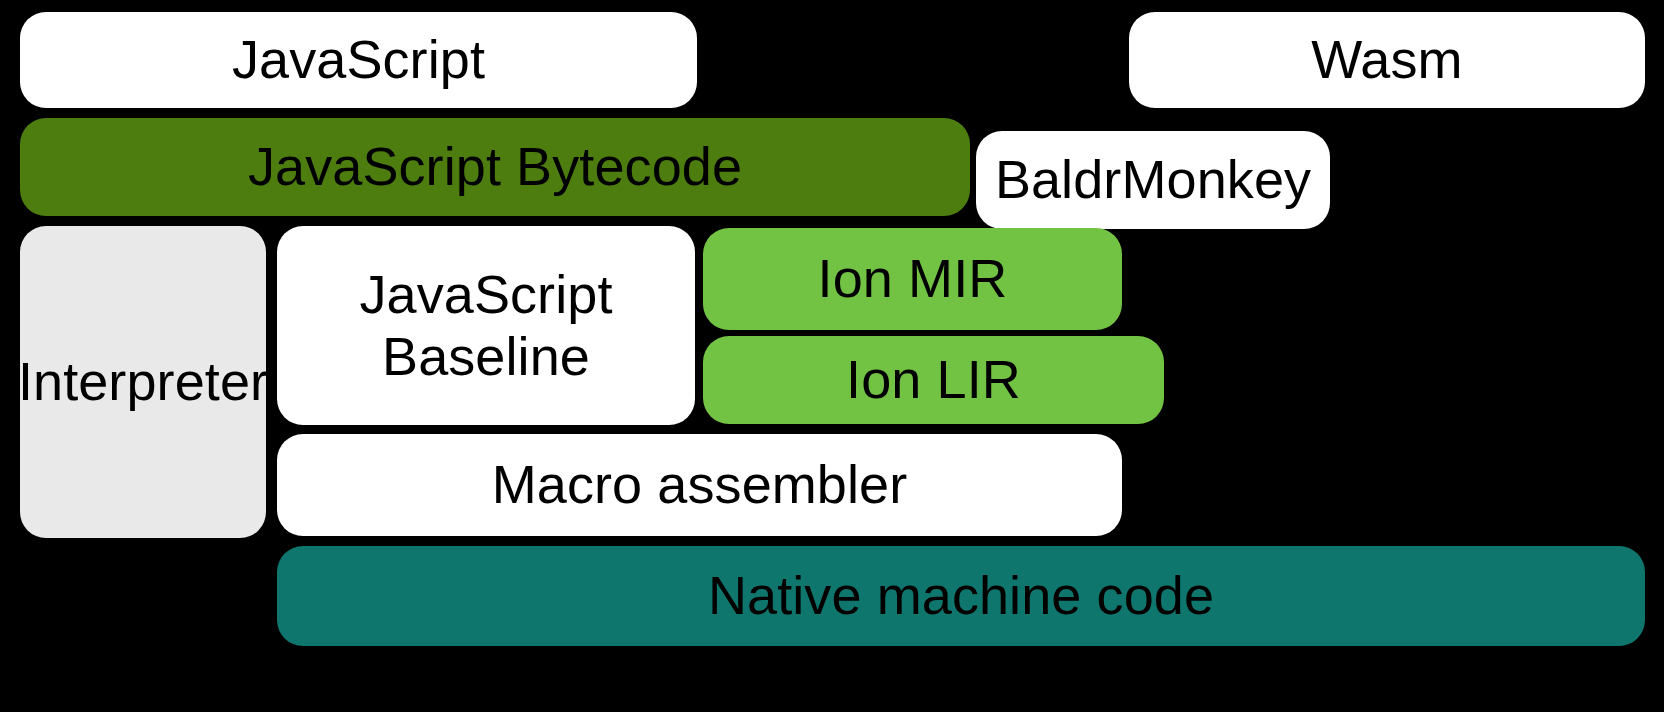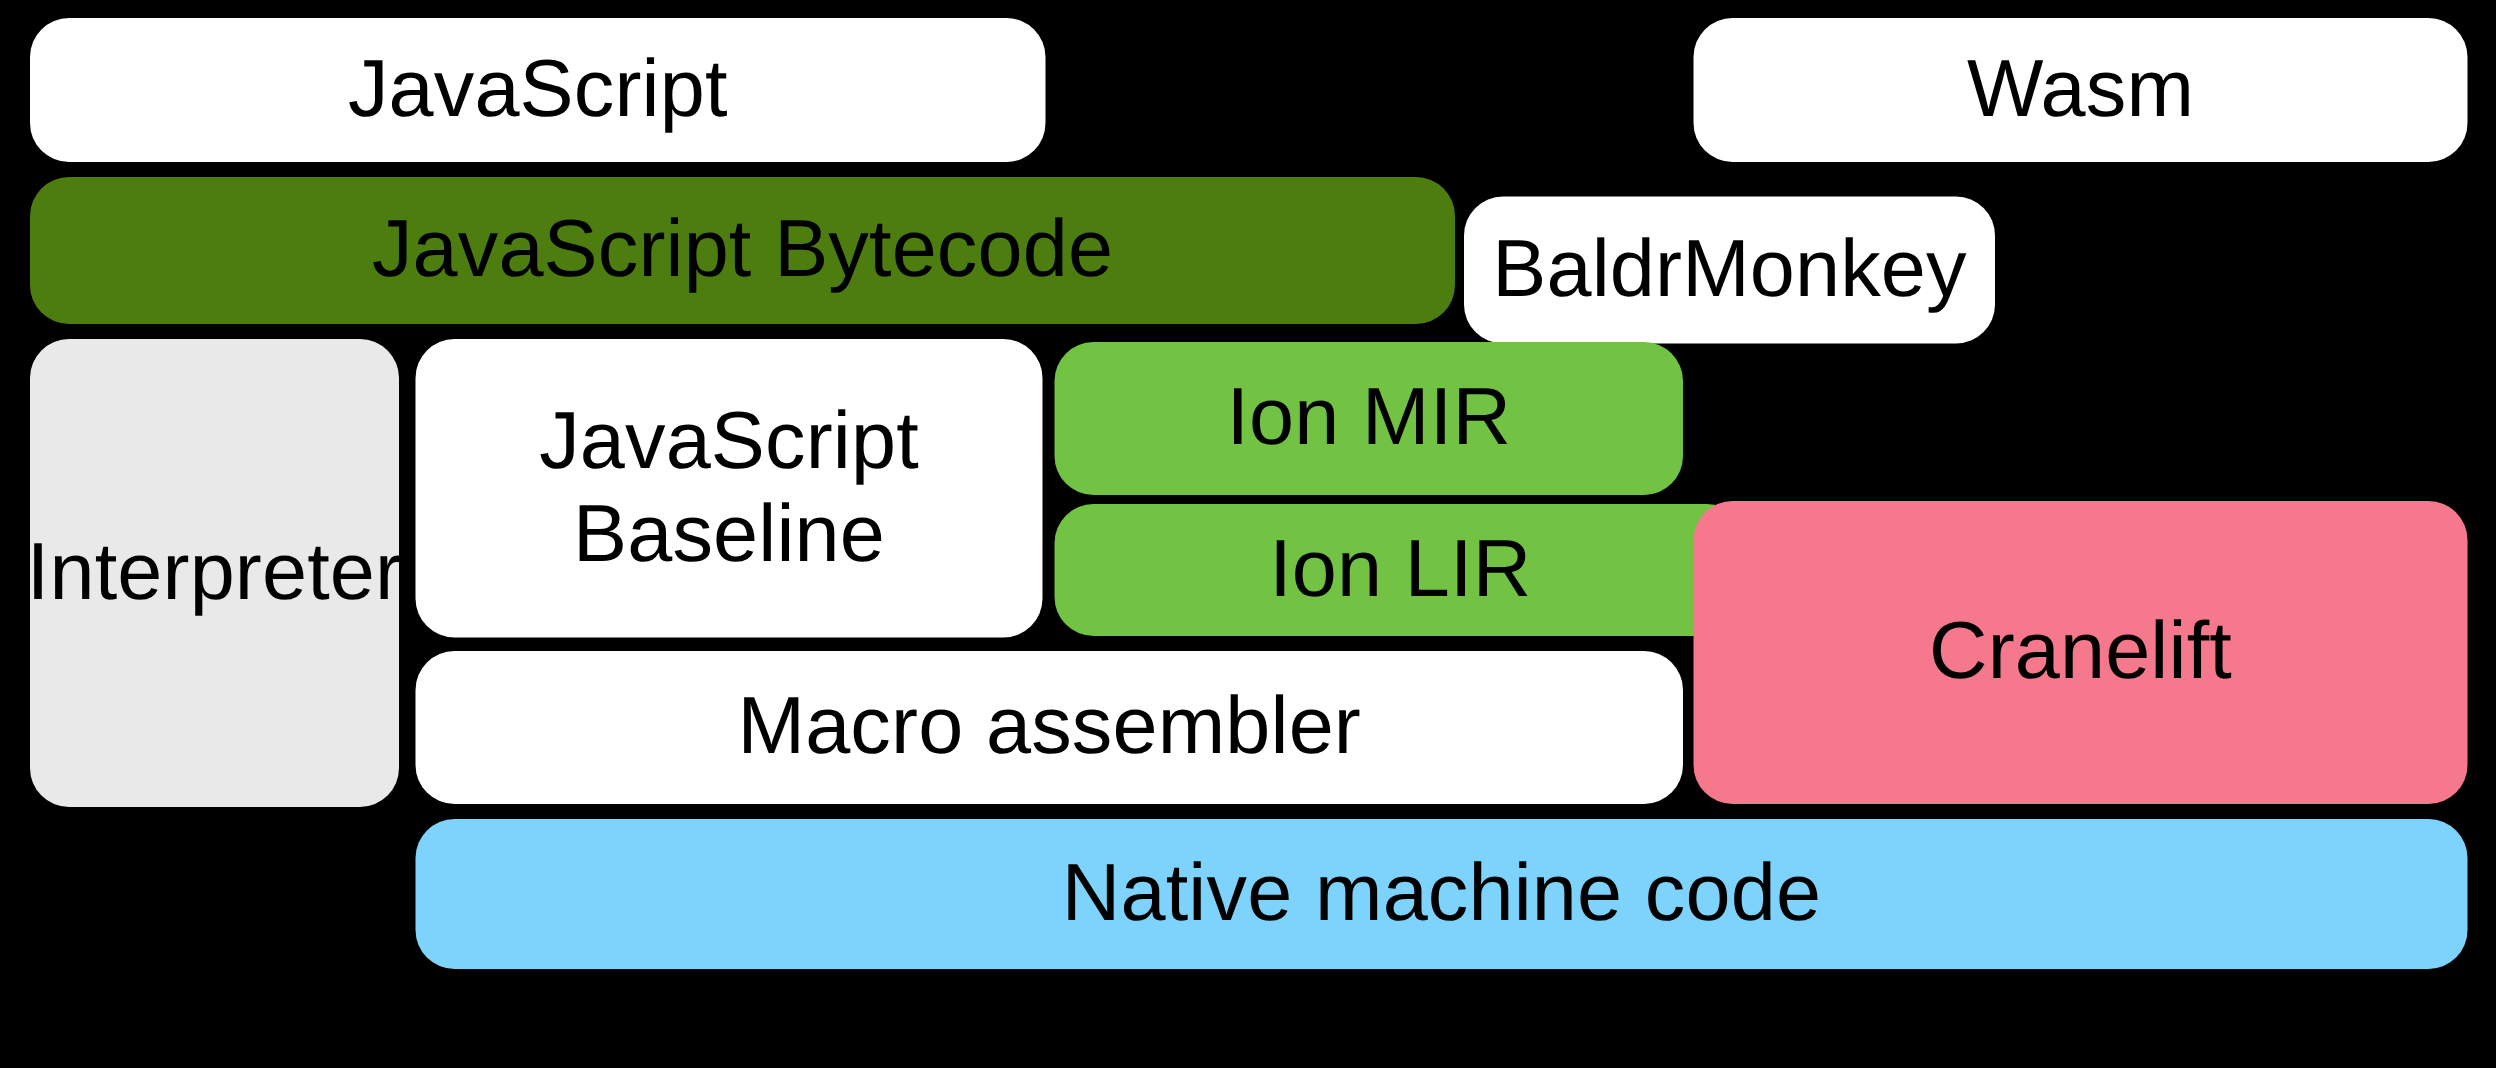--- a/index.html
+++ b/index.html
@@ -52,18 +52,17 @@
       <div class="node fill-white" style="left: 20px; top: 118px; width: 950px; height: 98px; background: #4d7c0f; color: rgb(0, 0, 0); pointer-events: auto;"><span>JavaScript Bytecode</span></div>
       <div class="node fill-white" style="left: 976px; top: 131px; width: 354px; height: 98px; background: rgb(255, 255, 255); color: rgb(0, 0, 0); pointer-events: auto;"><span>BaldrMonkey</span></div>
     </div>
     <div style="position: absolute; left: 0px; top: 0px; width: 100%; height: 100%; pointer-events: none;">
       <div class="node fill-gray" style="left: 20px; top: 226px; width: 246px; height: 312px; background: rgb(233, 233, 233); color: rgb(0, 0, 0); pointer-events: auto;"><span>Interpreter</span></div>
       <div class="node fill-white" style="left: 277px; top: 226px; width: 418px; height: 199px; background: rgb(255, 255, 255); color: rgb(0, 0, 0); pointer-events: auto;"><span>JavaScript
 Baseline</span></div>
       <div class="node fill-green" style="left: 703px; top: 228px; width: 419px; height: 102px; background: rgb(114, 195, 68); color: rgb(0, 0, 0); pointer-events: auto;"><span>Ion MIR</span></div>
       <div class="node fill-green" style="left: 703px; top: 336px; width: 461px; height: 88px; background: rgb(114, 195, 68); color: rgb(0, 0, 0); pointer-events: auto; align-items: center;"><span>Ion LIR</span></div>
       <div class="node fill-white" style="left: 277px; top: 434px; width: 845px; height: 102px; background: rgb(255, 255, 255); color: rgb(0, 0, 0); pointer-events: auto;"><span>Macro assembler</span></div>
-      <div class="node fill-pink" style="left: 1129px; top: 334px; width: 516px; height: 202px; background: rgb(245, 120, 140); color: rgb(0, 0, 0); pointer-events: auto;"><span>Cranelift</span></div>
     </div>
     <div style="position: absolute; left: 0px; top: 0px; width: 100%; height: 100%; pointer-events: none;">
-      <div class="node fill-white" style="left: 277px; top: 546px; width: 1368px; height: 100px; background: #7dd3fc; color: rgb(0, 0, 0); pointer-events: auto;"><span>Native machine code</span></div>
+      <div class="node fill-white" style="left: 277px; top: 546px; width: 1368px; height: 100px; background: #0f766e; color: rgb(0, 0, 0); pointer-events: auto;"><span>Native machine code</span></div>
     </div>
   </div>
 
 </body></html>

